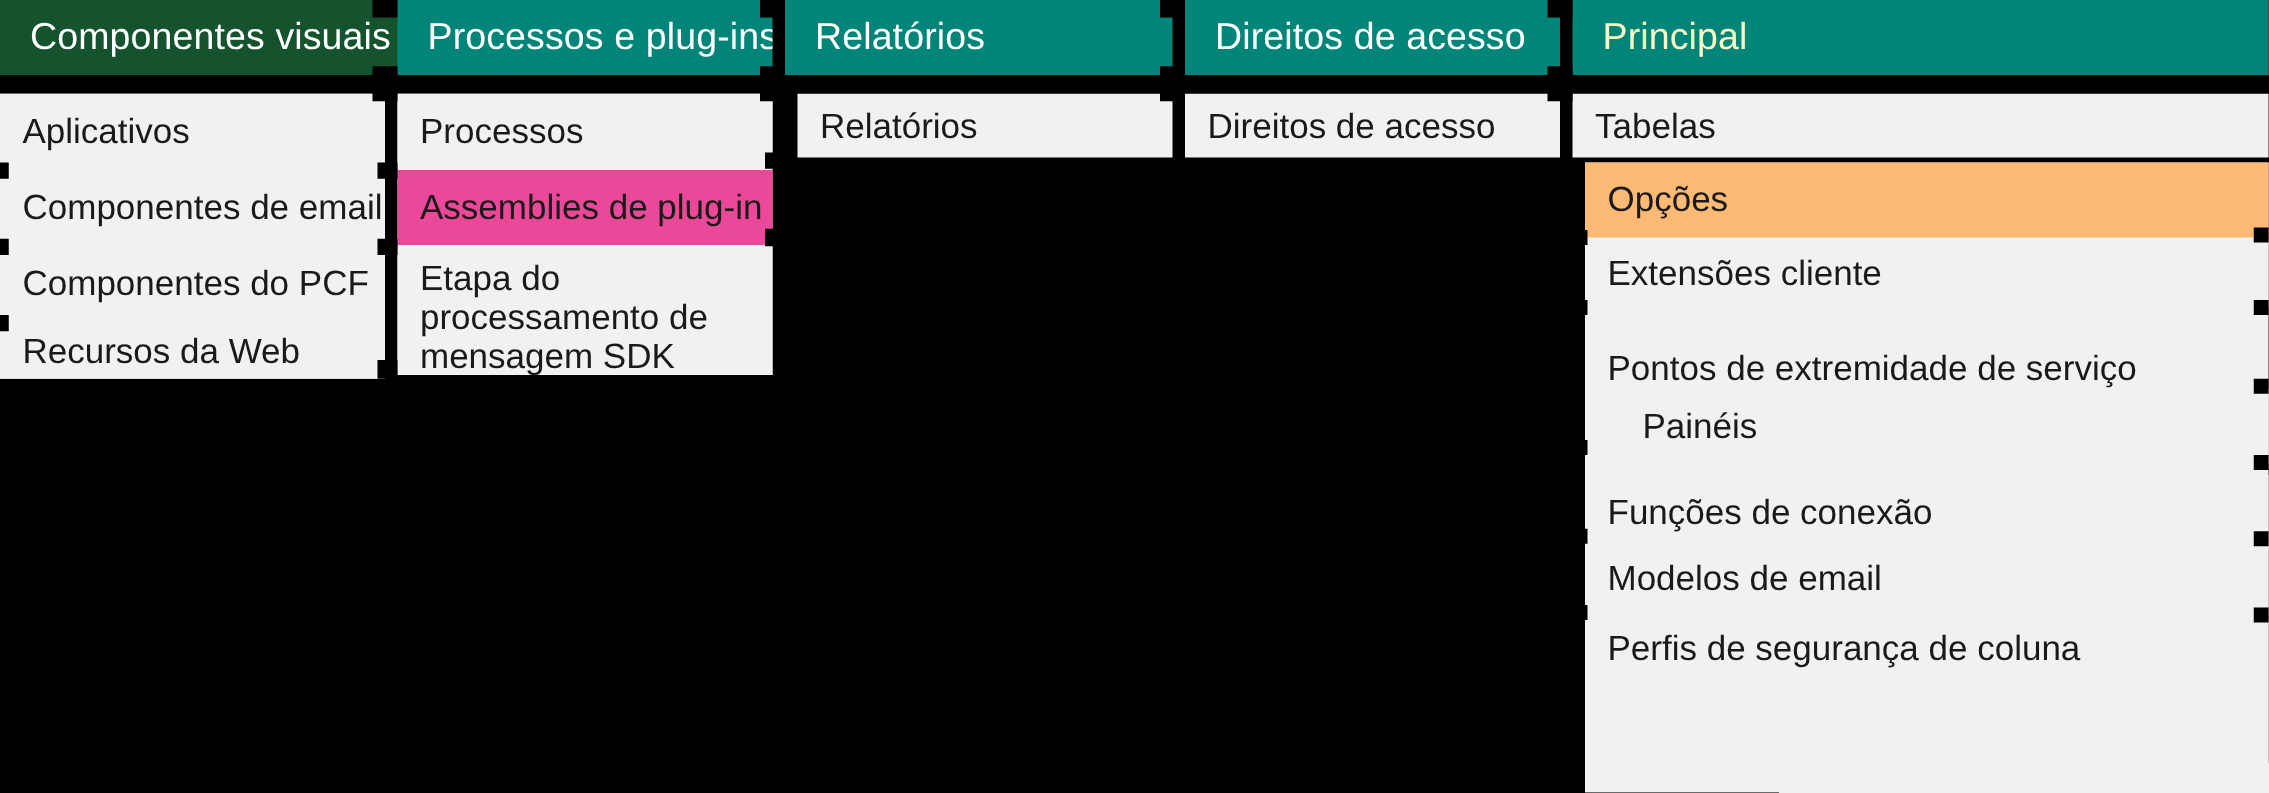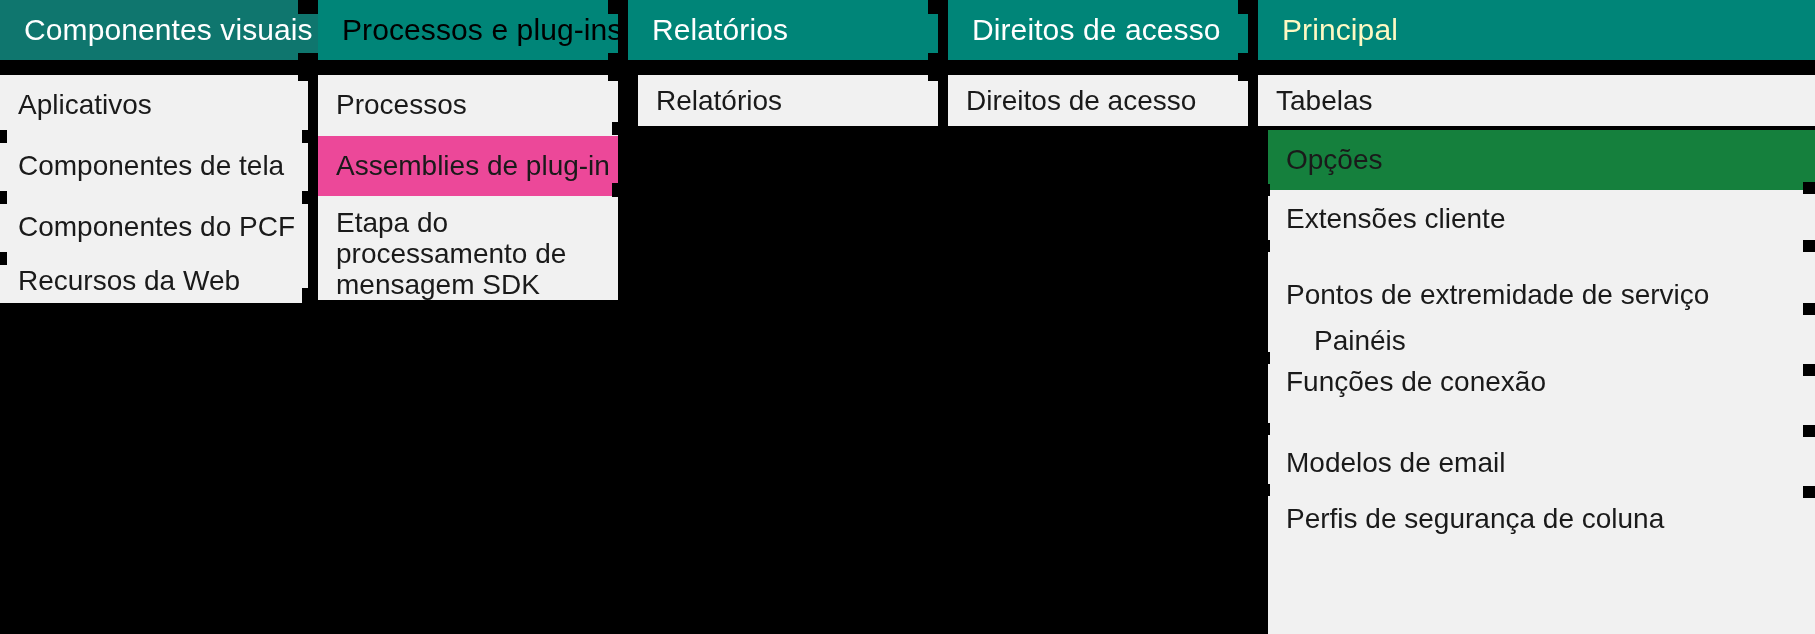--- a/index.html
+++ b/index.html
@@ -53,25 +53,25 @@
   .handle{
     position:absolute;
     background:#000000;
   }
 </style>
 </head>
 <body>
 
 <div id="stage" style="background: rgb(0, 0, 0);">
 
-  <div class="hdr" style="left: 0px; width: 332px; background: #0f766e; color: rgb(255, 255, 255);">
+  <div class="hdr" style="left: 0px; width: 332px; background: #14532d; color: rgb(255, 255, 255);">
     <span class="htxt">Componentes visuais</span>
   </div>
 
-  <div class="hdr" style="left: 318px; width: 300px; background: rgb(0, 133, 120); color: #000000;">
+  <div class="hdr" style="left: 318px; width: 300px; background: rgb(0, 133, 120); color: #ffffff;">
     <span class="htxt">Processos e plug-ins</span>
   </div>
 
   <div class="hdr" style="left: 628px; width: 310px; background: rgb(0, 133, 120); color: rgb(255, 255, 255);">
     <span class="htxt">Relatórios</span>
   </div>
 
   <div class="hdr" style="left: 948px; width: 300px; background: rgb(0, 133, 120); color: rgb(255, 255, 255);">
     <span class="htxt">Direitos de acesso</span>
   </div>
@@ -79,21 +79,21 @@
   <div class="hdr" style="left: 1258px; width: 610px; background: rgb(0, 133, 120); color: #fef9c3;">
     <span class="htxt">Principal</span>
   </div>
 
   <div class="box" style="left: 0px; top: 75px; width: 308px; height: 228px; background: rgb(241, 241, 241);"></div>
 
   <div class="item" style="left: 0px; top: 75px; width: 308px; height: 60px; background: rgb(241, 241, 241); color: rgb(26, 26, 26);">
     <span class="itxt">Aplicativos</span>
   </div>
   <div class="item" style="left: 0px; top: 136px; width: 308px; height: 60px; background: rgb(241, 241, 241); color: rgb(26, 26, 26);">
-    <span class="itxt">Componentes de tela</span>
+    <span class="itxt">Componentes de email</span>
   </div>
   <div class="item" style="left: 0px; top: 197px; width: 308px; height: 60px; background: rgb(241, 241, 241); color: rgb(26, 26, 26); align-items: center;">
     <span class="itxt">Componentes do PCF</span>
   </div>
   <div class="item" style="left: 0px; top: 258px; width: 308px; height: 45px; background: rgb(241, 241, 241); color: rgb(26, 26, 26);">
     <span class="itxt">Recursos da Web</span>
   </div>
 
   <div class="box" style="left: 318px; top: 75px; width: 300px; height: 225px; background: rgb(241, 241, 241);"></div>
 
@@ -114,33 +114,33 @@
   <div class="item" style="left: 948px; top: 75px; width: 300px; height: 51px; background: rgb(241, 241, 241); color: rgb(26, 26, 26);">
     <span class="itxt">Direitos de acesso</span>
   </div>
 
   <div class="item" style="left: 1258px; top: 75px; width: 557px; height: 51px; background: rgb(241, 241, 241); color: rgb(26, 26, 26);">
     <span class="itxt">Tabelas</span>
   </div>
 
   <div class="box" style="left: 1268px; top: 130px; width: 547px; height: 504px; background: rgb(241, 241, 241);"></div>
 
-  <div class="item" style="left: 1268px; top: 130px; width: 547px; height: 60px; background: #15803d; color: rgb(26, 26, 26);">
+  <div class="item" style="left: 1268px; top: 130px; width: 547px; height: 60px; background: #fdba74; color: rgb(26, 26, 26);">
     <span class="itxt">Opções</span>
   </div>
   <div class="item" style="left: 1268px; top: 191px; width: 547px; height: 55px; background: rgb(241, 241, 241); color: rgb(26, 26, 26);">
     <span class="itxt">Extensões cliente</span>
   </div>
   <div class="item two-line" style="left: 1268px; top: 247px; width: 472px; height: 63px; background: rgb(241, 241, 241); color: rgb(26, 26, 26);">
     <span class="itxt">Pontos de extremidade de serviço</span>
   </div>
   <div class="item" style="left: 1296px; top: 311px; width: 547px; height: 60px; background: rgb(241, 241, 241); color: rgb(26, 26, 26);">
     <span class="itxt">Painéis</span>
   </div>
-  <div class="item" style="left: 1268px; top: 352px; width: 547px; height: 60px; background: rgb(241, 241, 241); color: rgb(26, 26, 26);">
+  <div class="item" style="left: 1268px; top: 380px; width: 547px; height: 60px; background: rgb(241, 241, 241); color: rgb(26, 26, 26);">
     <span class="itxt">Funções de conexão</span>
   </div>
   <div class="item" style="left: 1268px; top: 433px; width: 547px; height: 60px; background: rgb(241, 241, 241); color: rgb(26, 26, 26);">
     <span class="itxt">Modelos de email</span>
   </div>
   <div class="item" style="left: 1268px; top: 494px; width: 547px; height: 140px; align-items: flex-start; padding-top: 10px; box-sizing: border-box; background: rgb(241, 241, 241); color: rgb(26, 26, 26);">
     <span class="itxt">Perfis de segurança de coluna</span>
   </div>
 
   <div class="handle" style="left:298px;top:0px;width:20px;height:14px;"></div>

